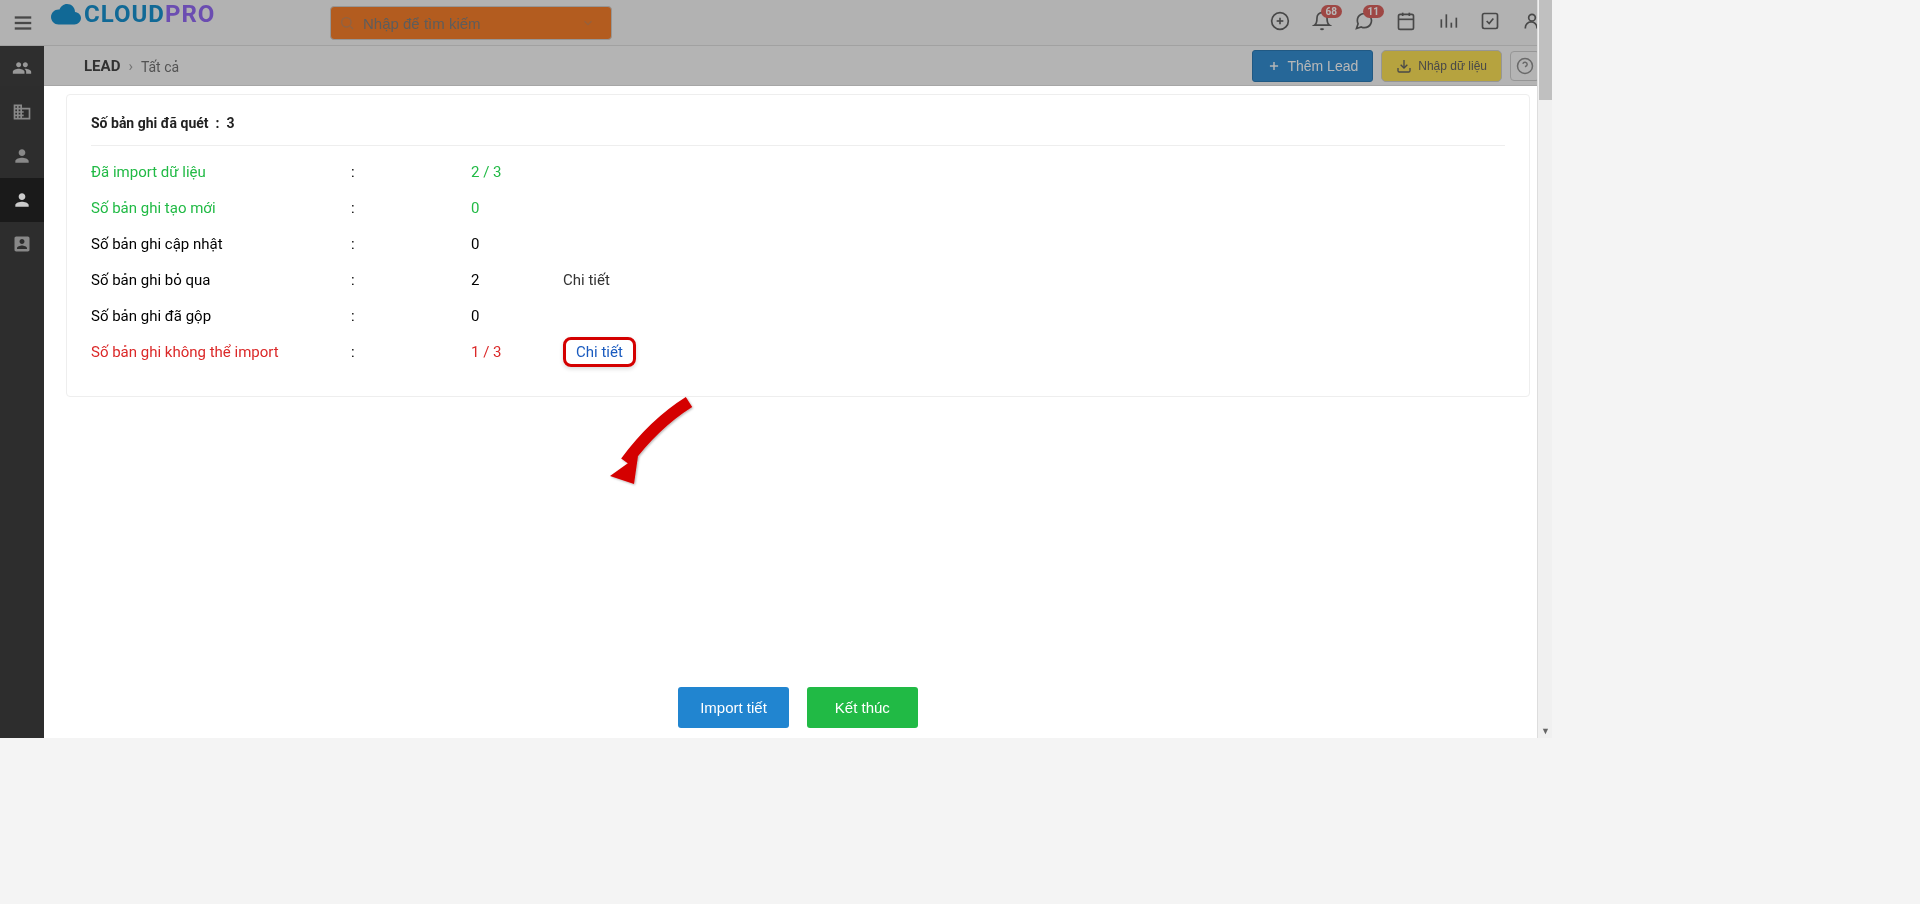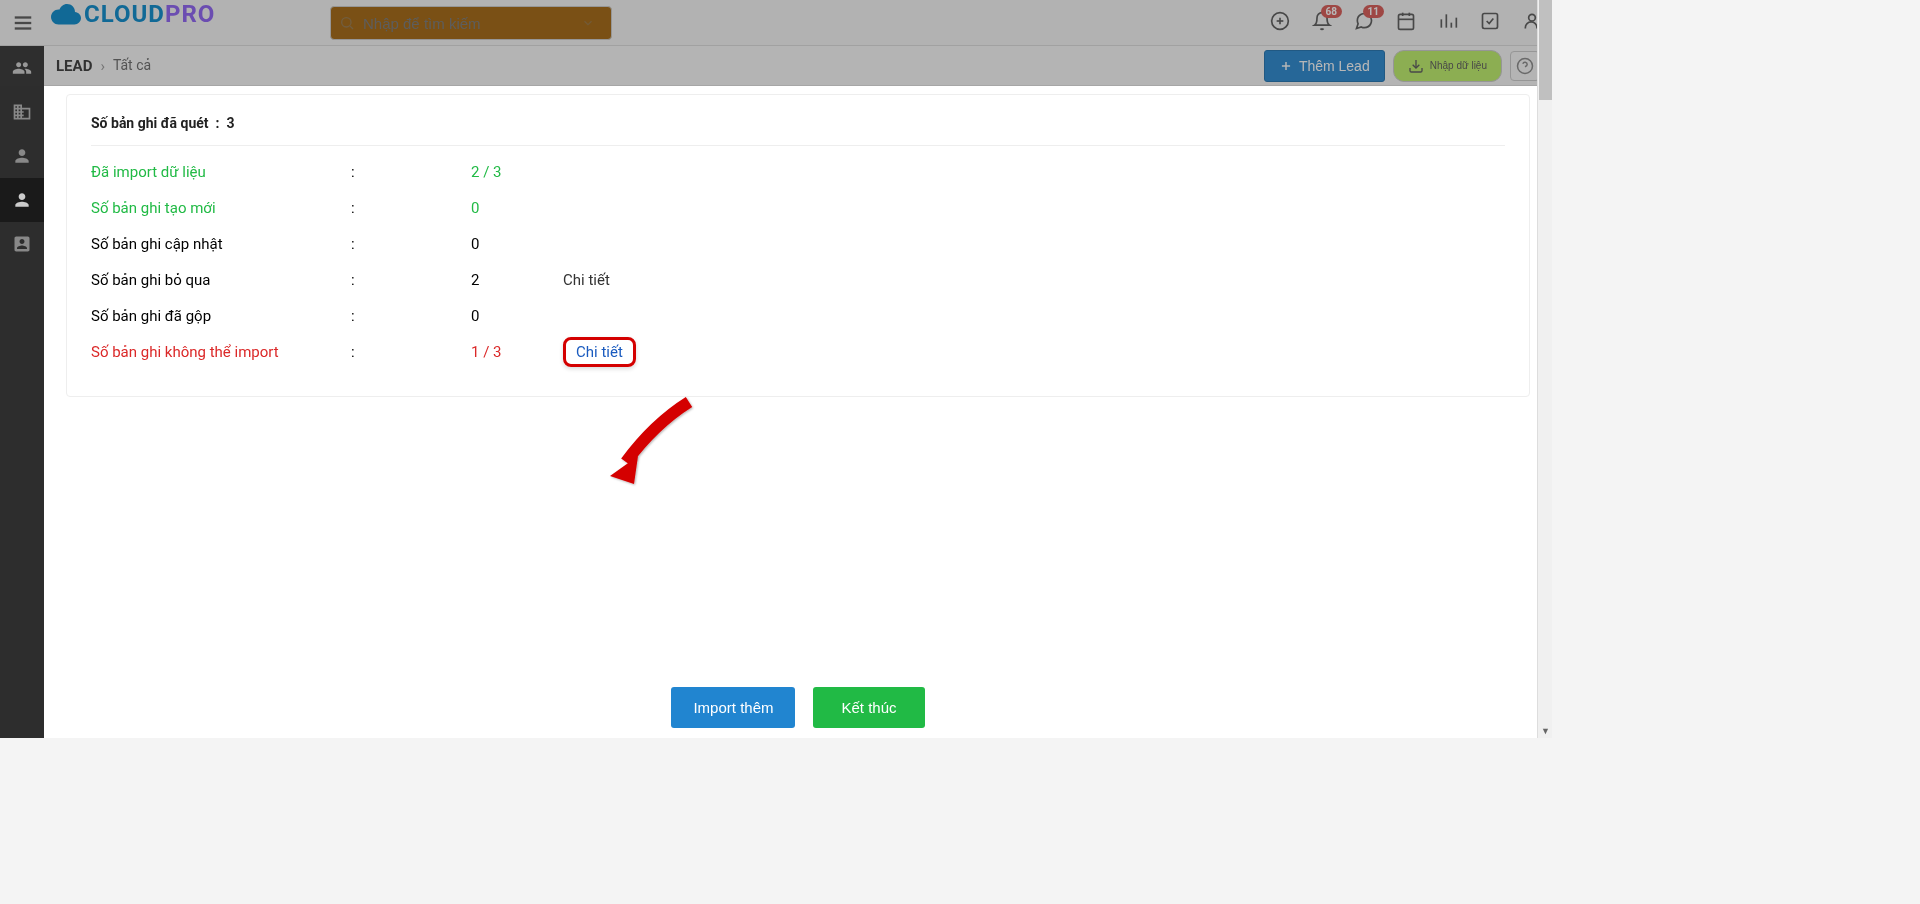--- a/index.html
+++ b/index.html
@@ -8,39 +8,39 @@
 
 .top-bar { position: absolute; top: 0; left: 0; right: 0; height: 46px; background: #f7f7f7; border-bottom: 1px solid #ddd; display: flex; align-items: flex-start; }
 .hamburger { width: 46px; height: 46px; display: flex; align-items: center; justify-content: center; cursor: pointer; }
 .hamburger svg { width: 22px; height: 22px; }
 .logo { margin-left: 4px; display: flex; align-items: center; }
 .logo-cloud { color: #0088cc; font-weight: bold; font-size: 24px; letter-spacing: 1px; display: flex; align-items: center; }
 .logo-cloud .cloud-icon { width: 32px; height: 26px; margin-right: 2px; }
 .logo-pro { color: #8b5cf6; font-weight: bold; font-size: 24px; letter-spacing: 1px; }
 
 .search-wrap { margin-left: auto; margin-right: auto; position: absolute; left: 330px; top: 6px; }
-.search-box { width: 282px; height: 34px; border: 1px solid #ccc; border-radius: 4px; background: #a16207; display: flex; align-items: center; padding: 0 8px; }
+.search-box { width: 282px; height: 34px; border: 1px solid #ccc; border-radius: 4px; background: #f97316; display: flex; align-items: center; padding: 0 8px; }
 .search-box svg { width: 16px; height: 16px; opacity: 0.5; margin-right: 8px; }
 .search-box input { border: none; outline: none; flex: 1; font-size: 15px; background: transparent; }
 .search-box .chevron { width: 14px; height: 14px; opacity: 0.4; }
 
 .top-icons { position: absolute; right: 10px; top: 0; height: 46px; display: flex; align-items: center; gap: 22px; }
 .top-icon { position: relative; cursor: pointer; }
 .top-icon svg { width: 20px; height: 20px; stroke: #555; }
 .badge { position: absolute; top: -6px; right: -10px; background: #d9534f; color: #fff; font-size: 10px; padding: 1px 5px; border-radius: 8px; font-weight: bold; }
 
 
 .sub-bar { position: absolute; top: 46px; left: 44px; right: 0; height: 40px; background: #fafafa; border-bottom: 1px solid #e5e5e5; display: flex; align-items: center; padding: 0 12px; }
-.breadcrumb { display: flex; align-items: flex-start; gap: 8px; font-size: 15px; }
+.breadcrumb { display: flex; align-items: flex-end; gap: 8px; font-size: 15px; margin-left: 28px; }
 .breadcrumb .lead-label { font-weight: bold; color: #333; }
 .breadcrumb .sep { color: #999; }
 .breadcrumb .all-label { color: #666; font-size: 14px; }
 .sub-actions { margin-left: auto; display: flex; align-items: center; gap: 8px; }
 .btn-primary { background: #2185d0; color: #fff; border: 1px solid #1a6fb0; padding: 7px 14px; border-radius: 3px; font-size: 14px; display: flex; align-items: center; gap: 6px; cursor: pointer; }
-.btn-outline { background: #bef264; color: #555; border: 1px solid #ccc; padding: 7px 14px; border-radius: 11px; font-size: 10px; display: flex; align-items: center; gap: 6px; cursor: pointer; }
+.btn-outline { background: #fde047; color: #555; border: 1px solid #ccc; padding: 7px 14px; border-radius: 5px; font-size: 12px; display: flex; align-items: center; gap: 6px; cursor: pointer; }
 .help-circle { width: 30px; height: 30px; border: 1px solid #ccc; border-radius: 4px; display: flex; align-items: center; justify-content: center; cursor: pointer; color: #888; }
 
 
 .left-sidebar { position: absolute; top: 0; left: 0; width: 44px; height: 100%; background: #2d2d2d; display: flex; flex-direction: column; padding-top: 46px; }
 .side-item { width: 44px; height: 44px; display: flex; align-items: center; justify-content: center; cursor: pointer; }
 .side-item svg { width: 20px; height: 20px; fill: #888; }
 .side-item.active { background: #1a1a1a; }
 .side-item.active svg { fill: #ccc; }
 .side-item.highlight svg { fill: #d0d0d0; }
 
@@ -256,21 +256,21 @@
     <defs>
       <filter id="sh" x="-20%" y="-20%" width="140%" height="140%">
         <feDropShadow dx="1" dy="1" stdDeviation="1" flood-opacity="0.3"></feDropShadow>
       </filter>
     </defs>
     <path d="M 85 8 Q 50 30 22 68" stroke="#d40000" stroke-width="12" fill="none" filter="url(#sh)"></path>
     <polygon points="6,82 34,62 30,90" fill="#d40000" filter="url(#sh)"></polygon>
   </svg>
 
   <div class="modal-footer">
-    <button class="btn-import-more">Import thêm</button>
+    <button class="btn-import-more">Import tiết</button>
     <button class="btn-finish">Kết thúc</button>
   </div>
 </div>
 
 <div class="scrollbar">
   <div class="scroll-arrow up">▲</div>
   <div class="scroll-thumb"></div>
   <div class="scroll-arrow down">▼</div>
 </div>
 

